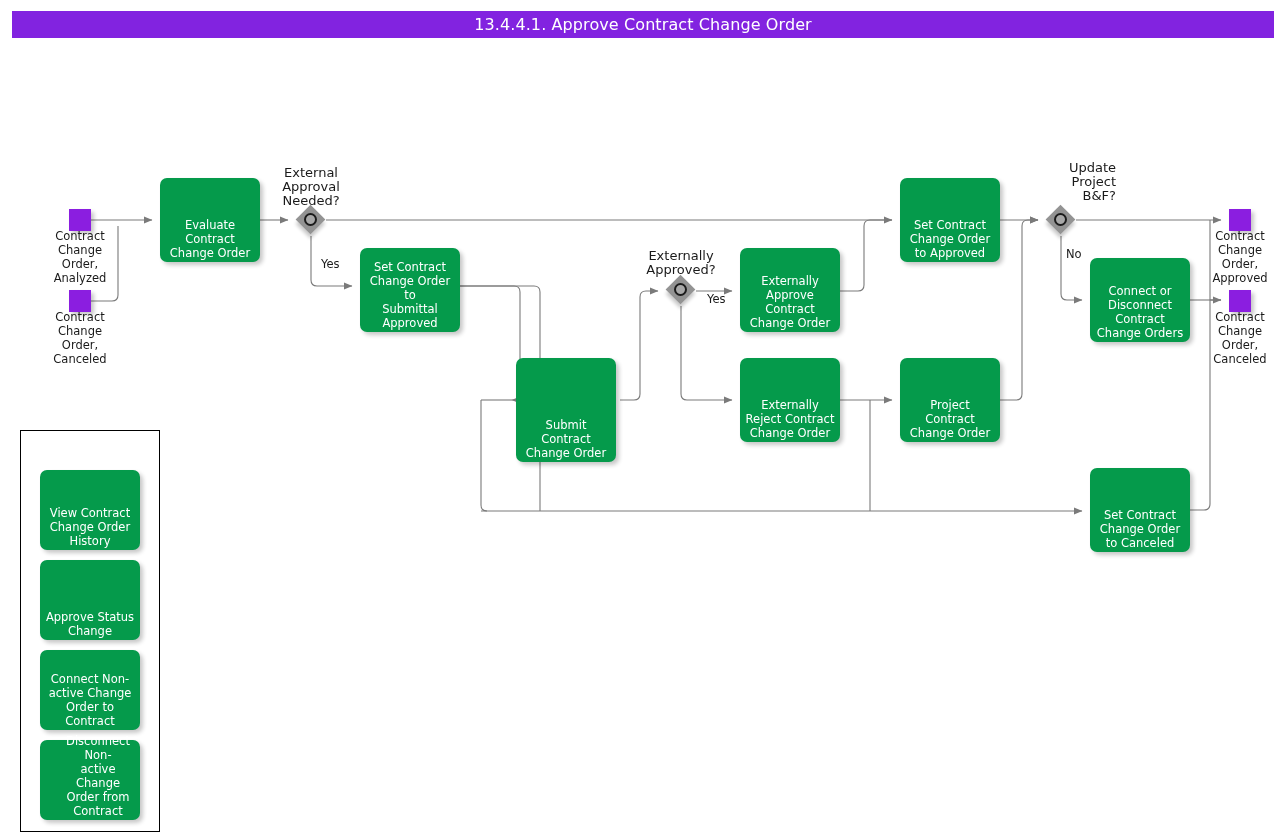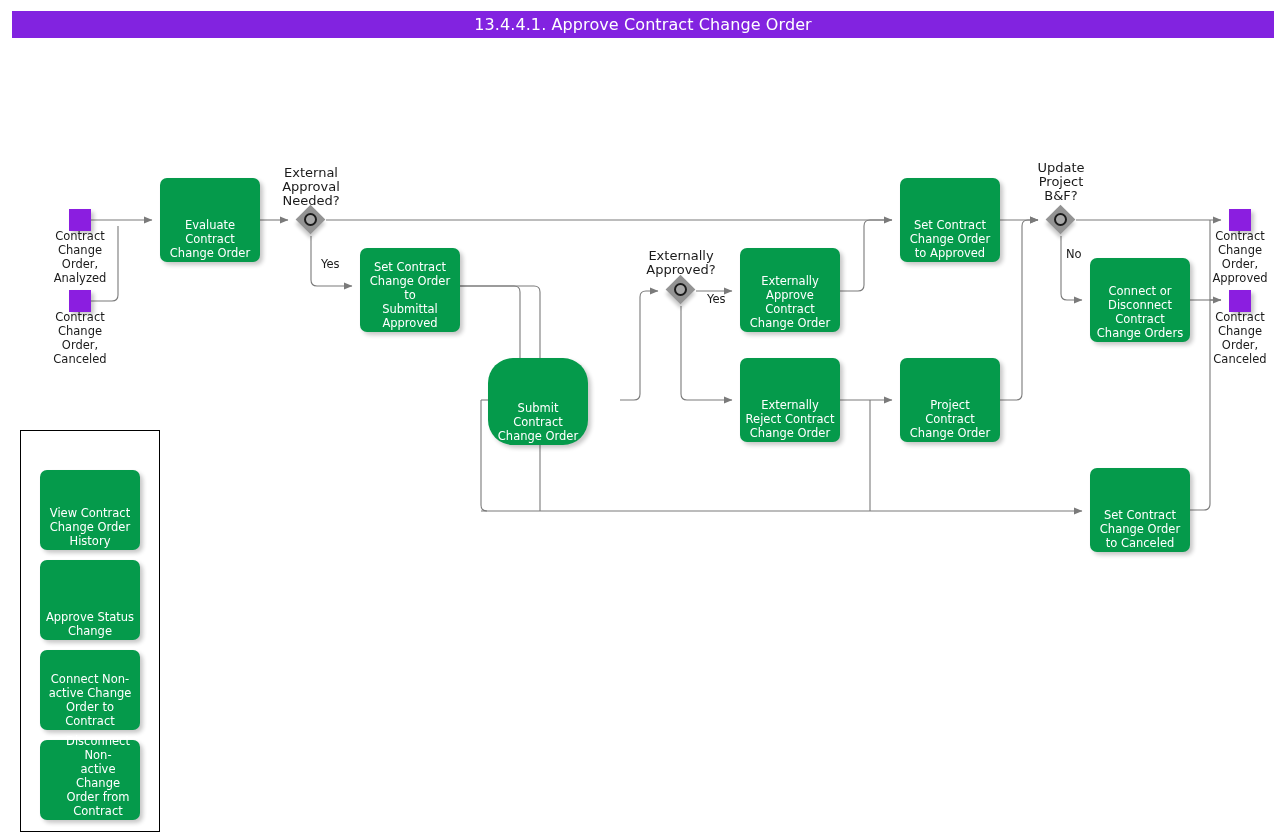--- a/index.html
+++ b/index.html
@@ -225,39 +225,39 @@
   <div class="ring"></div>
 </div>
 <div class="gw-label" style="left: 626px; top: 249px; width: 110px; white-space: pre-line;">Externally
 Approved?</div>
 <div class="flow-label" style="left:707px; top:292px;">Yes</div>
 
 <div class="gateway" style="left:1046px; top:205px;">
   <div class="diamond"></div>
   <div class="ring"></div>
 </div>
-<div class="gw-label" style="left: 1006px; top: 161px; width: 110px; white-space: pre-line;">Update
+<div class="gw-label" style="left: 1006px; top: 161px; width: 110px; white-space: pre-line; text-align: right;">Update
 Project
 B&amp;F?</div>
 <div class="flow-label" style="left:1066px; top:247px;">No</div>
 
 <div class="task" style="left:160px; top:178px; width:100px; height:84px;">
   <span style="white-space: pre-line;">Evaluate
 Contract
 Change Order</span>
 </div>
 
 <div class="task" style="left:360px; top:248px; width:100px; height:84px;">
   <span style="white-space: pre-line;">Set Contract
 Change Order to
 Submittal
 Approved</span>
 </div>
 
-<div class="task" style="left:488px; top:358px; width:100px; height:87px;border-radius:25px;">
+<div class="task" style="left:516px; top:358px; width:100px; height:104px;">
   <span style="white-space: pre-line;">Submit
 Contract
 Change Order</span>
 </div>
 
 <div class="task" style="left:740px; top:248px; width:100px; height:84px;">
   <span style="white-space: pre-line;">Externally
 Approve
 Contract
 Change Order</span>

